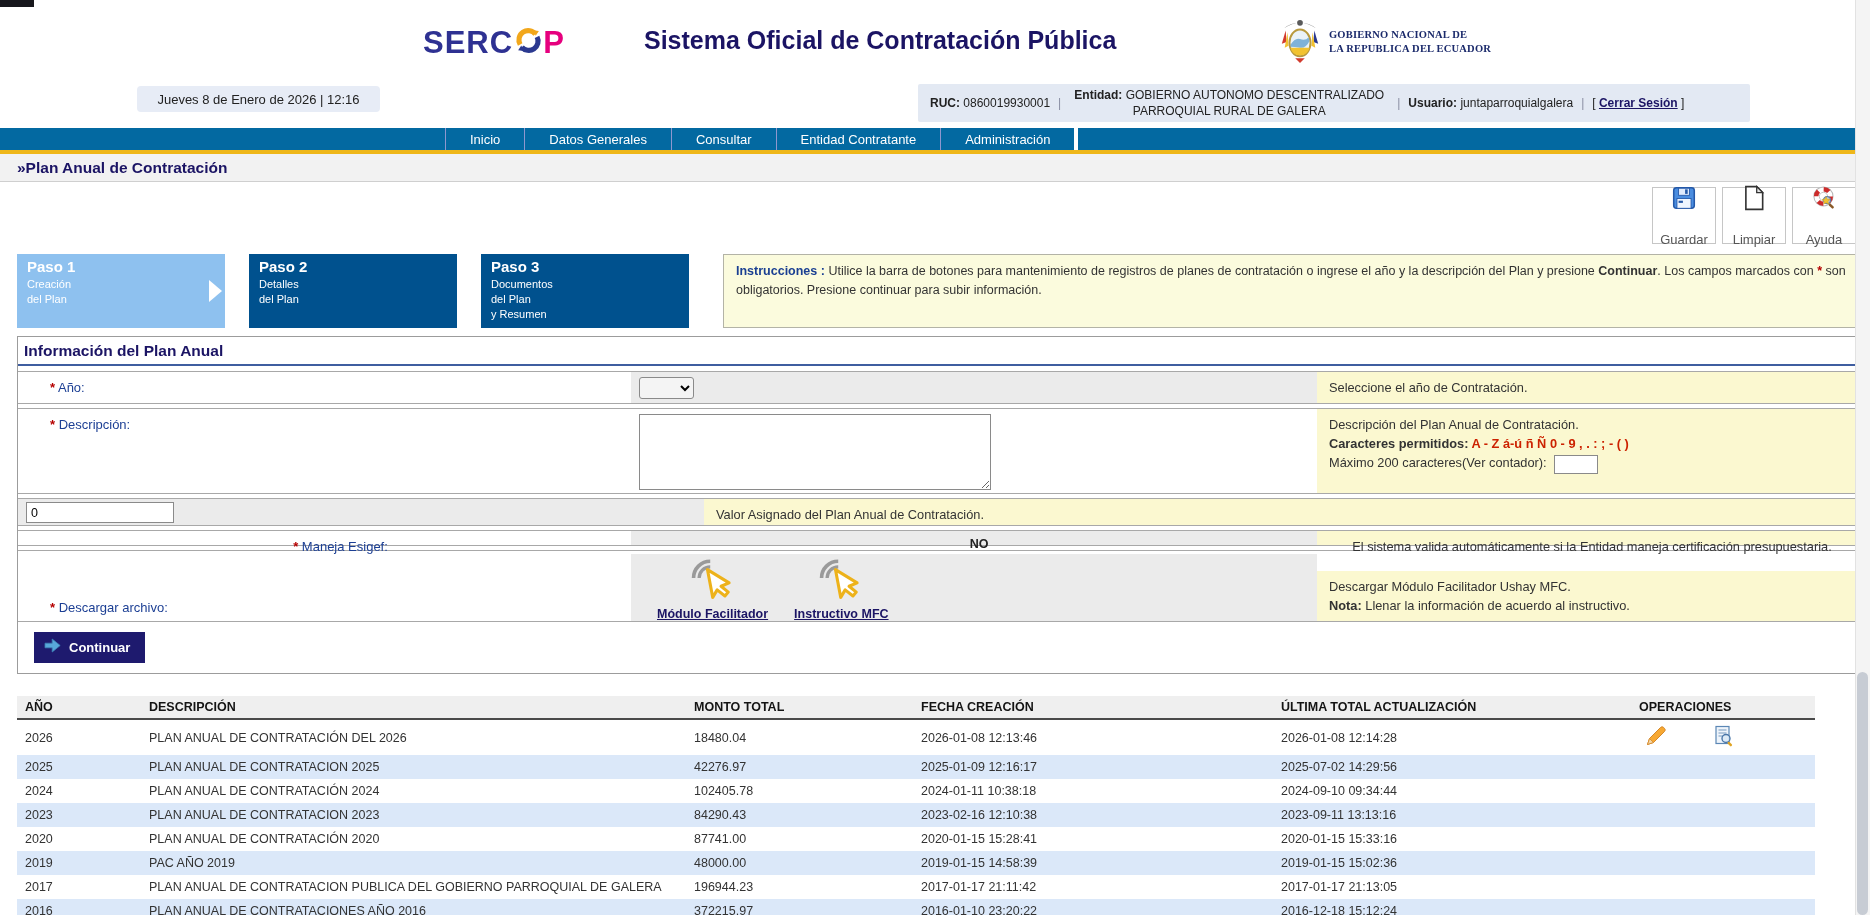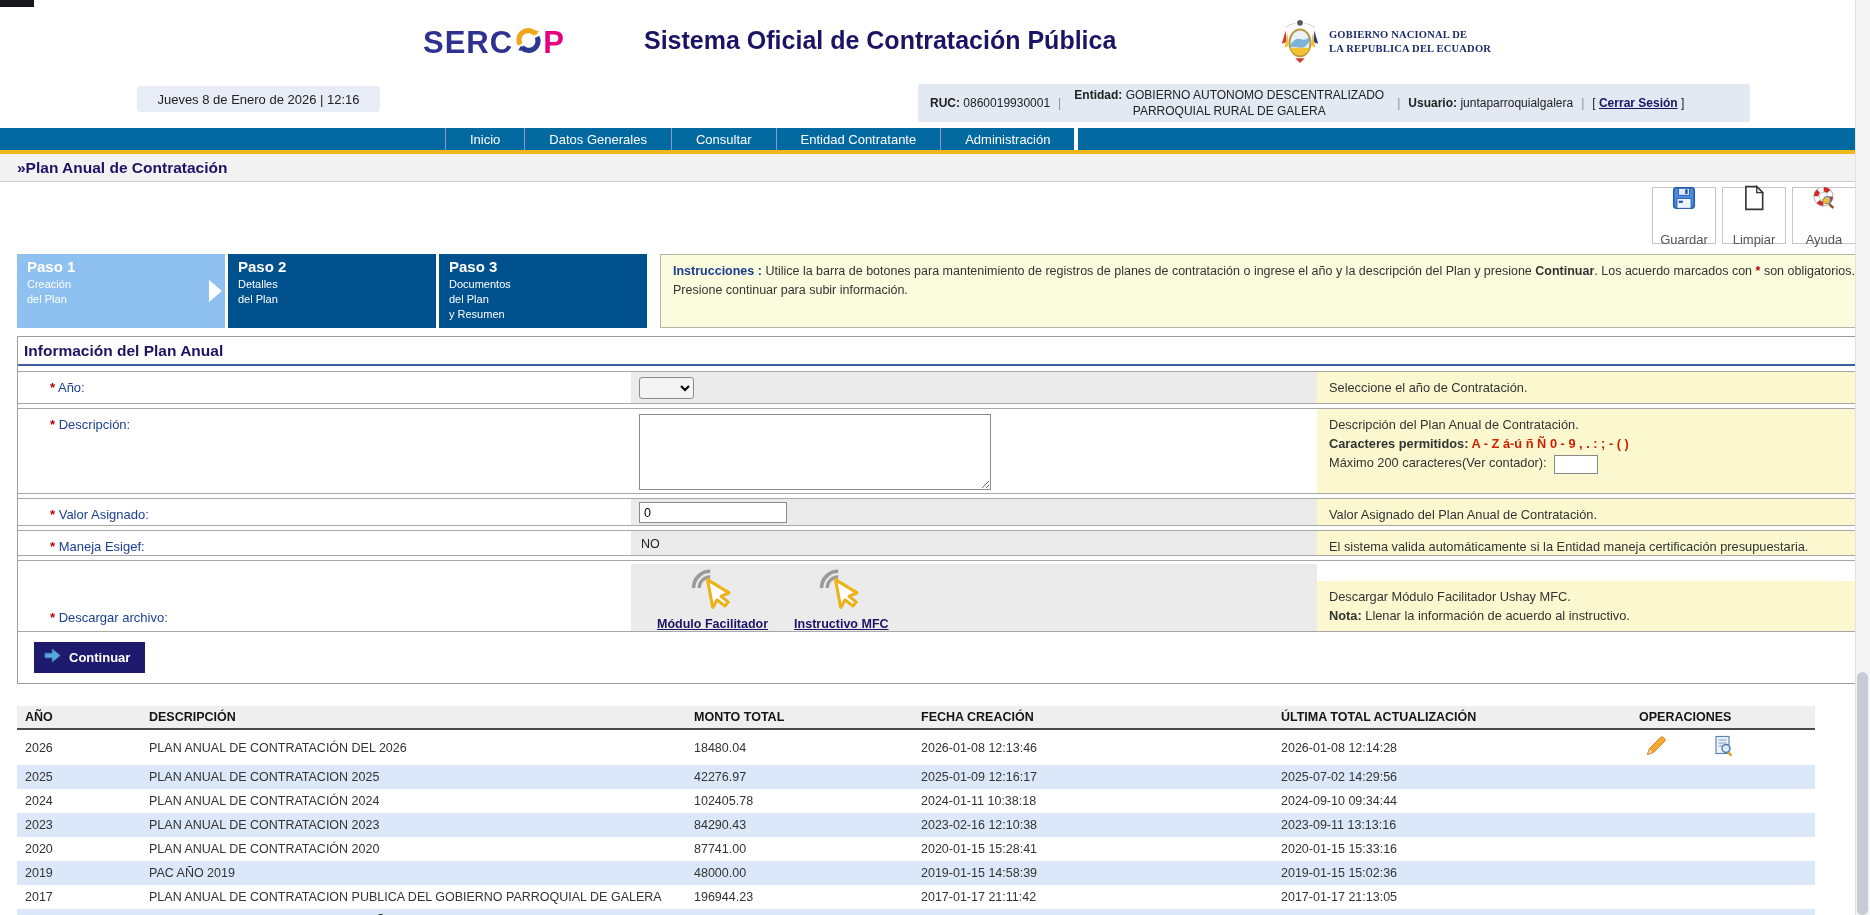--- a/index.html
+++ b/index.html
@@ -38,21 +38,21 @@
   .title-strip { height:28px; background:#f2f2f2; border-bottom:1px solid #cfcfcf;
     display:flex; align-items:center; padding-left:17px;
     font-size:15.5px; font-weight:bold; color:#1b1464; }
   
   .toolbar { height:64px; display:flex; justify-content:flex-end; align-items:flex-start;
     gap:6px; padding:5px 14px 0 0; }
   .tool-btn { width:64px; height:57px; background:#fff; border:1px solid #c6c6c6;
     display:flex; flex-direction:column; align-items:center; justify-content:center; gap:18px;
     font-size:13px; color:#555; cursor:pointer; }
   
-  .steps { display:flex; margin:8px 2px 0 17px; height:74px; }
+  .steps { display:flex; margin:8px 2px 0 17px; height:74px;gap:21px; }
   .step { width:208px; margin-right:3px; padding:4px 0 0 10px; color:#fff; position:relative; }
   .step.active { background:#8ec1ef; }
   .step.inactive { background:#00518e; }
   .step-title { font-size:15px; font-weight:bold; margin-bottom:2px; }
   .step-line { font-size:11px; line-height:1.35; }
   .step-arrow { position:absolute; right:3px; top:50%; transform:translateY(-50%);
     width:0; height:0; border-left:13px solid #fff;
     border-top:11px solid transparent; border-bottom:11px solid transparent; }
   .instructions { flex:1; margin-left:10px; background:#fbfbdd; border:1px solid #b3b3a6;
     font-size:12.5px; color:#333; line-height:1.55; padding:7px 12px; }
@@ -64,29 +64,29 @@
     padding:5px 0 4px 6px; border-bottom:2px solid #3f5ea0; }
   .form-row { display:flex; border-top:1px solid #a8a8a8; border-bottom:1px solid #a8a8a8; margin-top:4px; }
   .form-row.first { margin-top:5px; }
   .cell-label { width:613px; padding:8px 0 6px 32px; font-size:13px; color:#1c3f94; background:#fff; }
   .cell-mid { width:686px; background:#ebebeb; }
   .cell-mid.white { background:#fff; }
   .cell-help { flex:1; background:#fbf8d0; padding:6px 12px; font-size:12.8px; color:#333; line-height:1.5; }
   .row-anio  { height:33px; }
   .row-desc  { height:86px; }
   .row-valor { height:28px; }
-  .row-esigef{ height:26px; }
+  .row-esigef{ height:16px;text-align:center; }
   .row-down  { height:72px;align-items:flex-end; }
   .anio-select { width:55px; height:22px; margin:5px 0 0 8px; font-size:12px;
     border:1px solid #8a8a8a; border-radius:3px; background:#f4f4f4; }
   .desc-textarea { width:352px; height:76px; margin:5px 0 0 8px; border:1px solid #8a8a8a;
     resize:both; font-family:"Liberation Sans",sans-serif; font-size:12px; }
   .valor-input { width:148px; height:21px; margin:3px 0 0 8px; border:1px solid #8a8a8a;
     font-size:12.5px; padding-left:4px; }
-  .esigef-value { padding:6px 0 0 10px; font-size:12.5px; font-weight:normal; color:#222; }
+  .esigef-value { padding:6px 0 0 10px; font-size:12.5px; font-weight:bold; color:#222; }
   .downloads { display:flex; gap:26px; padding:3px 0 0 26px; }
   .download { display:flex; flex-direction:column; align-items:center; cursor:pointer; }
   .download a { font-size:12.5px; font-weight:bold; color:#1b1464; text-decoration:underline; }
   .chars-red { color:#cc2200; font-weight:bold; }
   .chars-label { font-weight:bold; }
   .counter-input { width:44px; height:19px; border:1px solid #8a8a8a; margin-left:4px; vertical-align:middle; }
   .continuar-btn { margin:10px 0 4px 16px; background:#1e1a6e; color:#fff; font-weight:bold;
     font-size:13px; display:inline-flex; align-items:center; gap:8px; padding:6px 15px 7px 10px;
     border:none; cursor:pointer; }
   
@@ -233,21 +233,21 @@
     <div class="step inactive">
       <div class="step-title">Paso 3</div>
       <div class="step-lines">
           <div class="step-line">Documentos</div>
           <div class="step-line">del Plan</div>
           <div class="step-line">y Resumen</div>
         </div>
     </div>
 
     <div class="instructions">
-      <span class="instr-label">Instrucciones :</span><span> Utilice la barra de botones para mantenimiento de registros de planes de contratación o ingrese el año y la descripción del Plan y presione </span><b>Continuar</b><span>. Los acuerdo marcados con </span><span class="red-star">*</span><span> son obligatorios. Presione continuar para subir información.</span>
+      <span class="instr-label">Instrucciones :</span><span> Utilice la barra de botones para mantenimiento de registros de planes de contratación o ingrese el año y la descripción del Plan y presione </span><b>Continuar</b><span>. Los campos marcados con </span><span class="red-star">*</span><span> son obligatorios. Presione continuar para subir información.</span>
     </div>
   </div>
 
   <div class="main-box">
     <div class="section-title">Información del Plan Anual</div>
 
     <div class="form-row row-anio first">
       <div class="cell-label">
         <span class="red-star">*</span>
         <span>Año:</span>
@@ -272,24 +272,20 @@
           <span class="chars-label">Caracteres permitidos: </span><span class="chars-red">A - Z á-ú ñ Ñ 0 - 9 , . : ; - ( )</span>
         </div>
         <div>
           <span>Máximo 200 caracteres(Ver contador):</span>
           <input class="counter-input" value="" style="">
         </div>
       </div>
     </div>
 
     <div class="form-row row-valor">
-      <div class="cell-label">
-        <span class="red-star">*</span>
-        <span>Valor Asignado:</span>
-      </div>
       <div class="cell-mid">
         <input class="valor-input" value="0" style="">
       </div>
       <div class="cell-help">Valor Asignado del Plan Anual de Contratación.</div>
     </div>
 
     <div class="form-row row-esigef">
       <div class="cell-label">
         <span class="red-star">*</span>
         <span>Maneja Esigef:</span>

